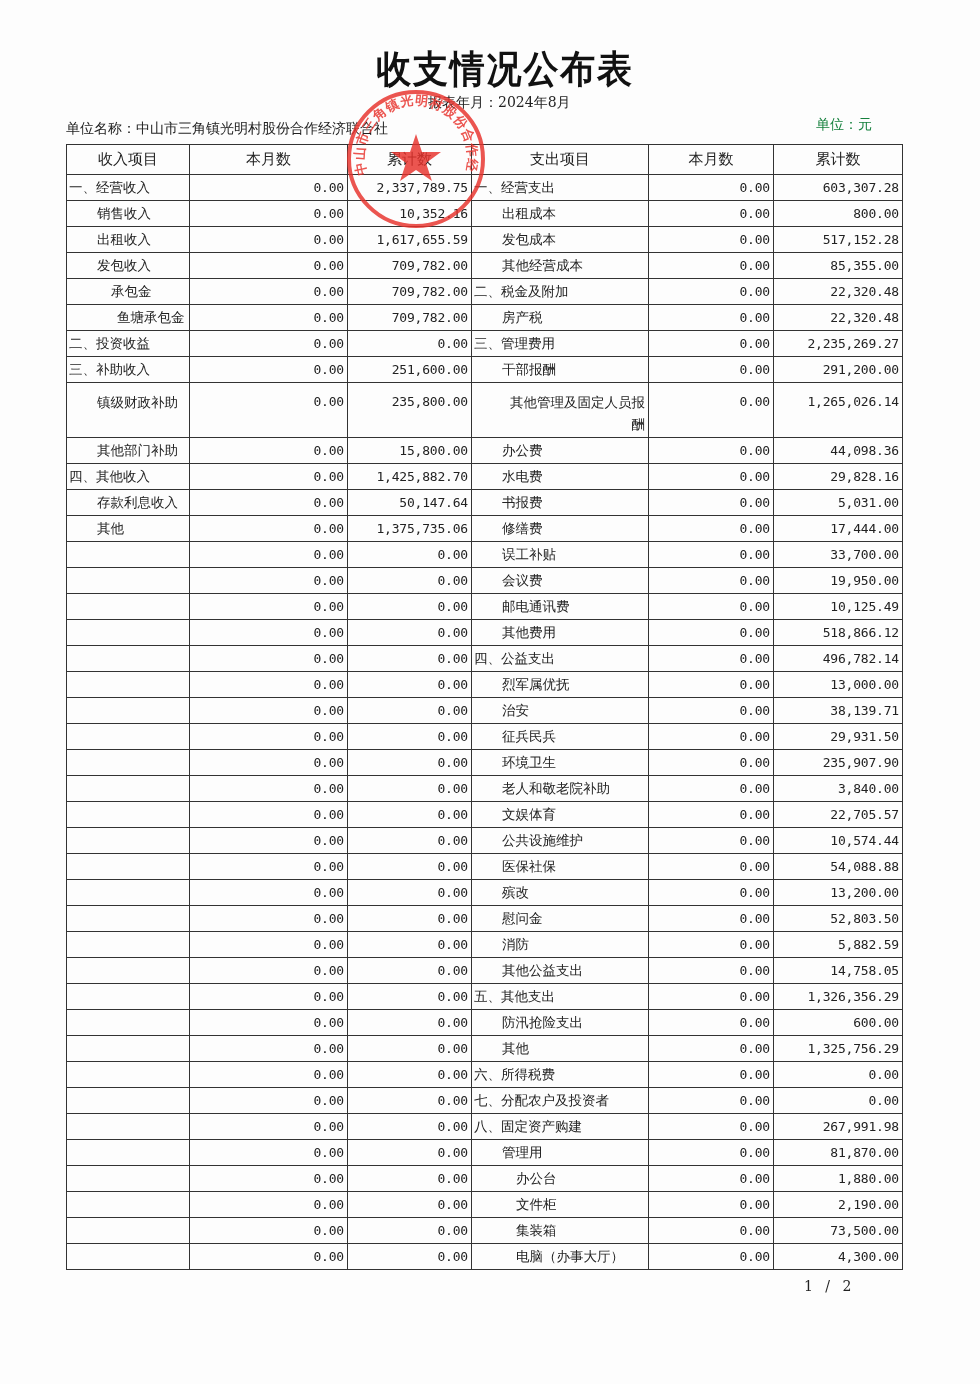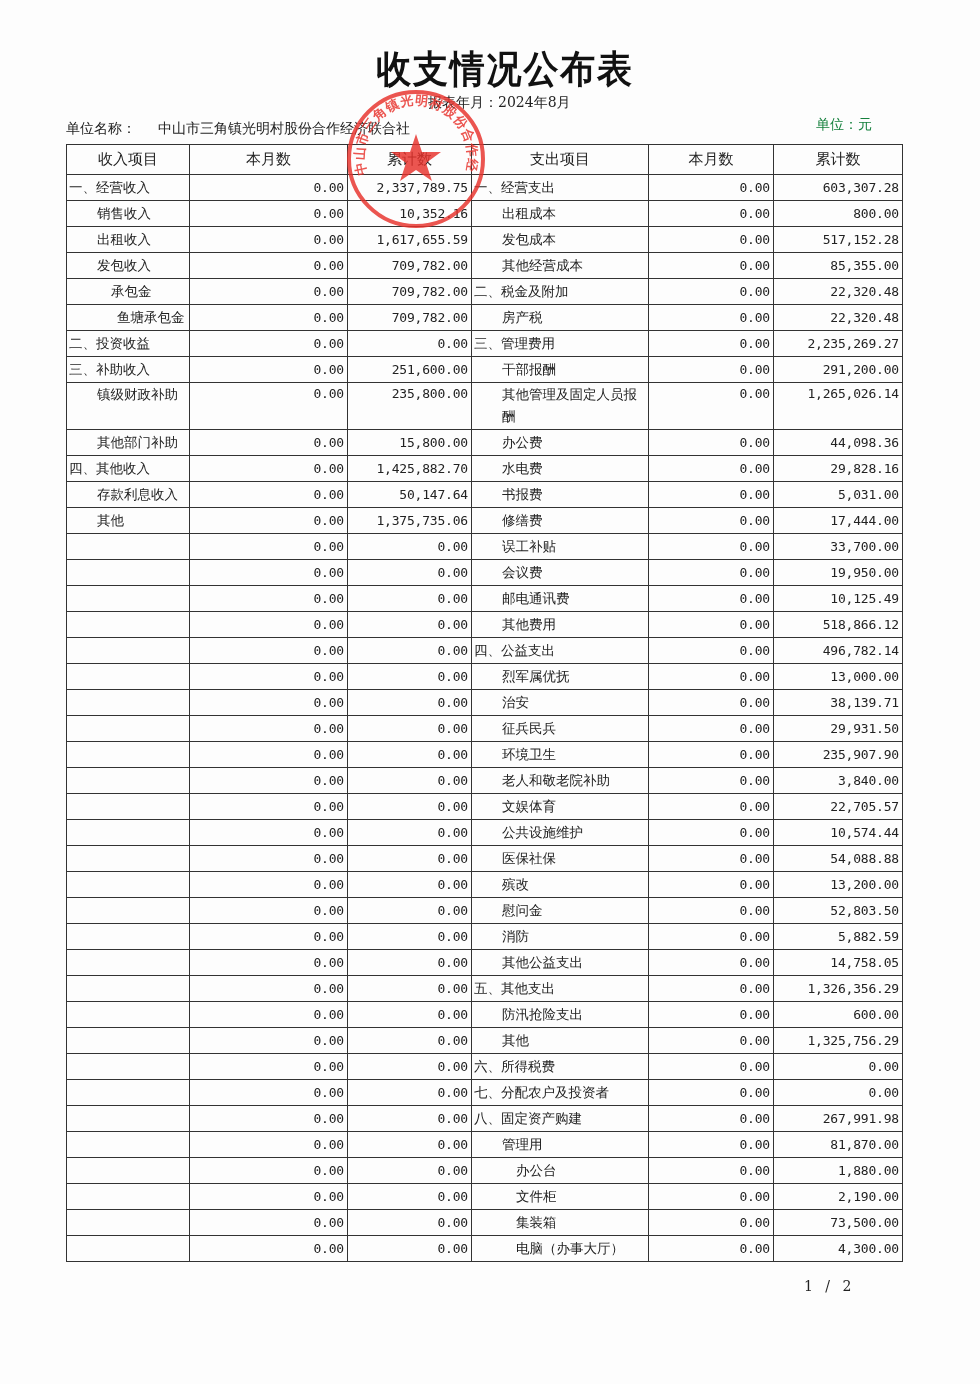--- a/index.html
+++ b/index.html
@@ -3,38 +3,38 @@
 <meta charset="utf-8">
 <style>
   html, body { margin: 0; padding: 0; background: #fdfdfd; }
   body { width: 980px; height: 1384px; position: relative; overflow: hidden;
          font-family: "DejaVu Serif", "Liberation Serif", serif; color: #222; }
   .title { position: absolute; top: 44px; left: 0; width: 1010px; text-align: center;
            font-family: "DejaVu Sans", sans-serif; font-weight: bold; font-size: 38px;
            letter-spacing: 2px; color: #111; transform: scaleX(0.92); }
   .period { position: absolute; top: 94px; left: 428px; font-size: 14px; color: #222; }
   .unit-name { position: absolute; top: 120px; left: 66px; font-size: 14px; color: #222; }
-  .unit-name .lbl { margin-right: 22px; }
+  .unit-name .lbl { }
   .unit { position: absolute; top: 116px; left: 816px; font-size: 14px; color: #15803d; }
   table.report { position: absolute; top: 144px; left: 66px; border-collapse: collapse;
                  table-layout: fixed; width: 836px; font-size: 13.5px; }
   table.report td, table.report th { border: 1px solid #333; padding: 0 3px; height: 25px;
                  line-height: 25px; overflow: hidden; white-space: nowrap; }
   table.report th { font-weight: normal; font-size: 15px; height: 29px; 
                     font-family: "DejaVu Sans", sans-serif; }
   td.item { text-align: left; font-family: "DejaVu Sans", sans-serif; font-size: 13.5px; }
   td.num { text-align: right; font-family: "DejaVu Sans Mono", "Liberation Mono", monospace;
            font-size: 13px; letter-spacing: -0.2px; }
   td.sep { border-left: 1.5px solid #222; }
   .lv0 { padding-left: 2px !important; }
   .lv1 { padding-left: 30px !important; }
   .lv2 { padding-left: 44px !important; margin-top: 44px; }
   .lv3 { padding-left: 50px !important; }
-  tr.tall td { height: 46px; vertical-align: top; line-height: 22px; padding-top: 0; }
-  tr.tall td.item.wrap { white-space: normal; word-break: break-all; }
+  tr.tall td { height: 46px; vertical-align: top; line-height: 22px; padding-top: 8px; }
+  tr.tall td.item.wrap { white-space: normal; word-break: break-all; text-align: right; }
   .page-num { position: absolute; top: 1278px; left: 804px; font-size: 14px; letter-spacing: 4px; }
   .seal { position: absolute; left: 345px; top: 88px; width: 142px; height: 142px;
           pointer-events: none; opacity: 0.82; }
 </style>
 </head>
 <body>
 
 <div class="title">收支情况公布表</div>
 
 <div class="period">

